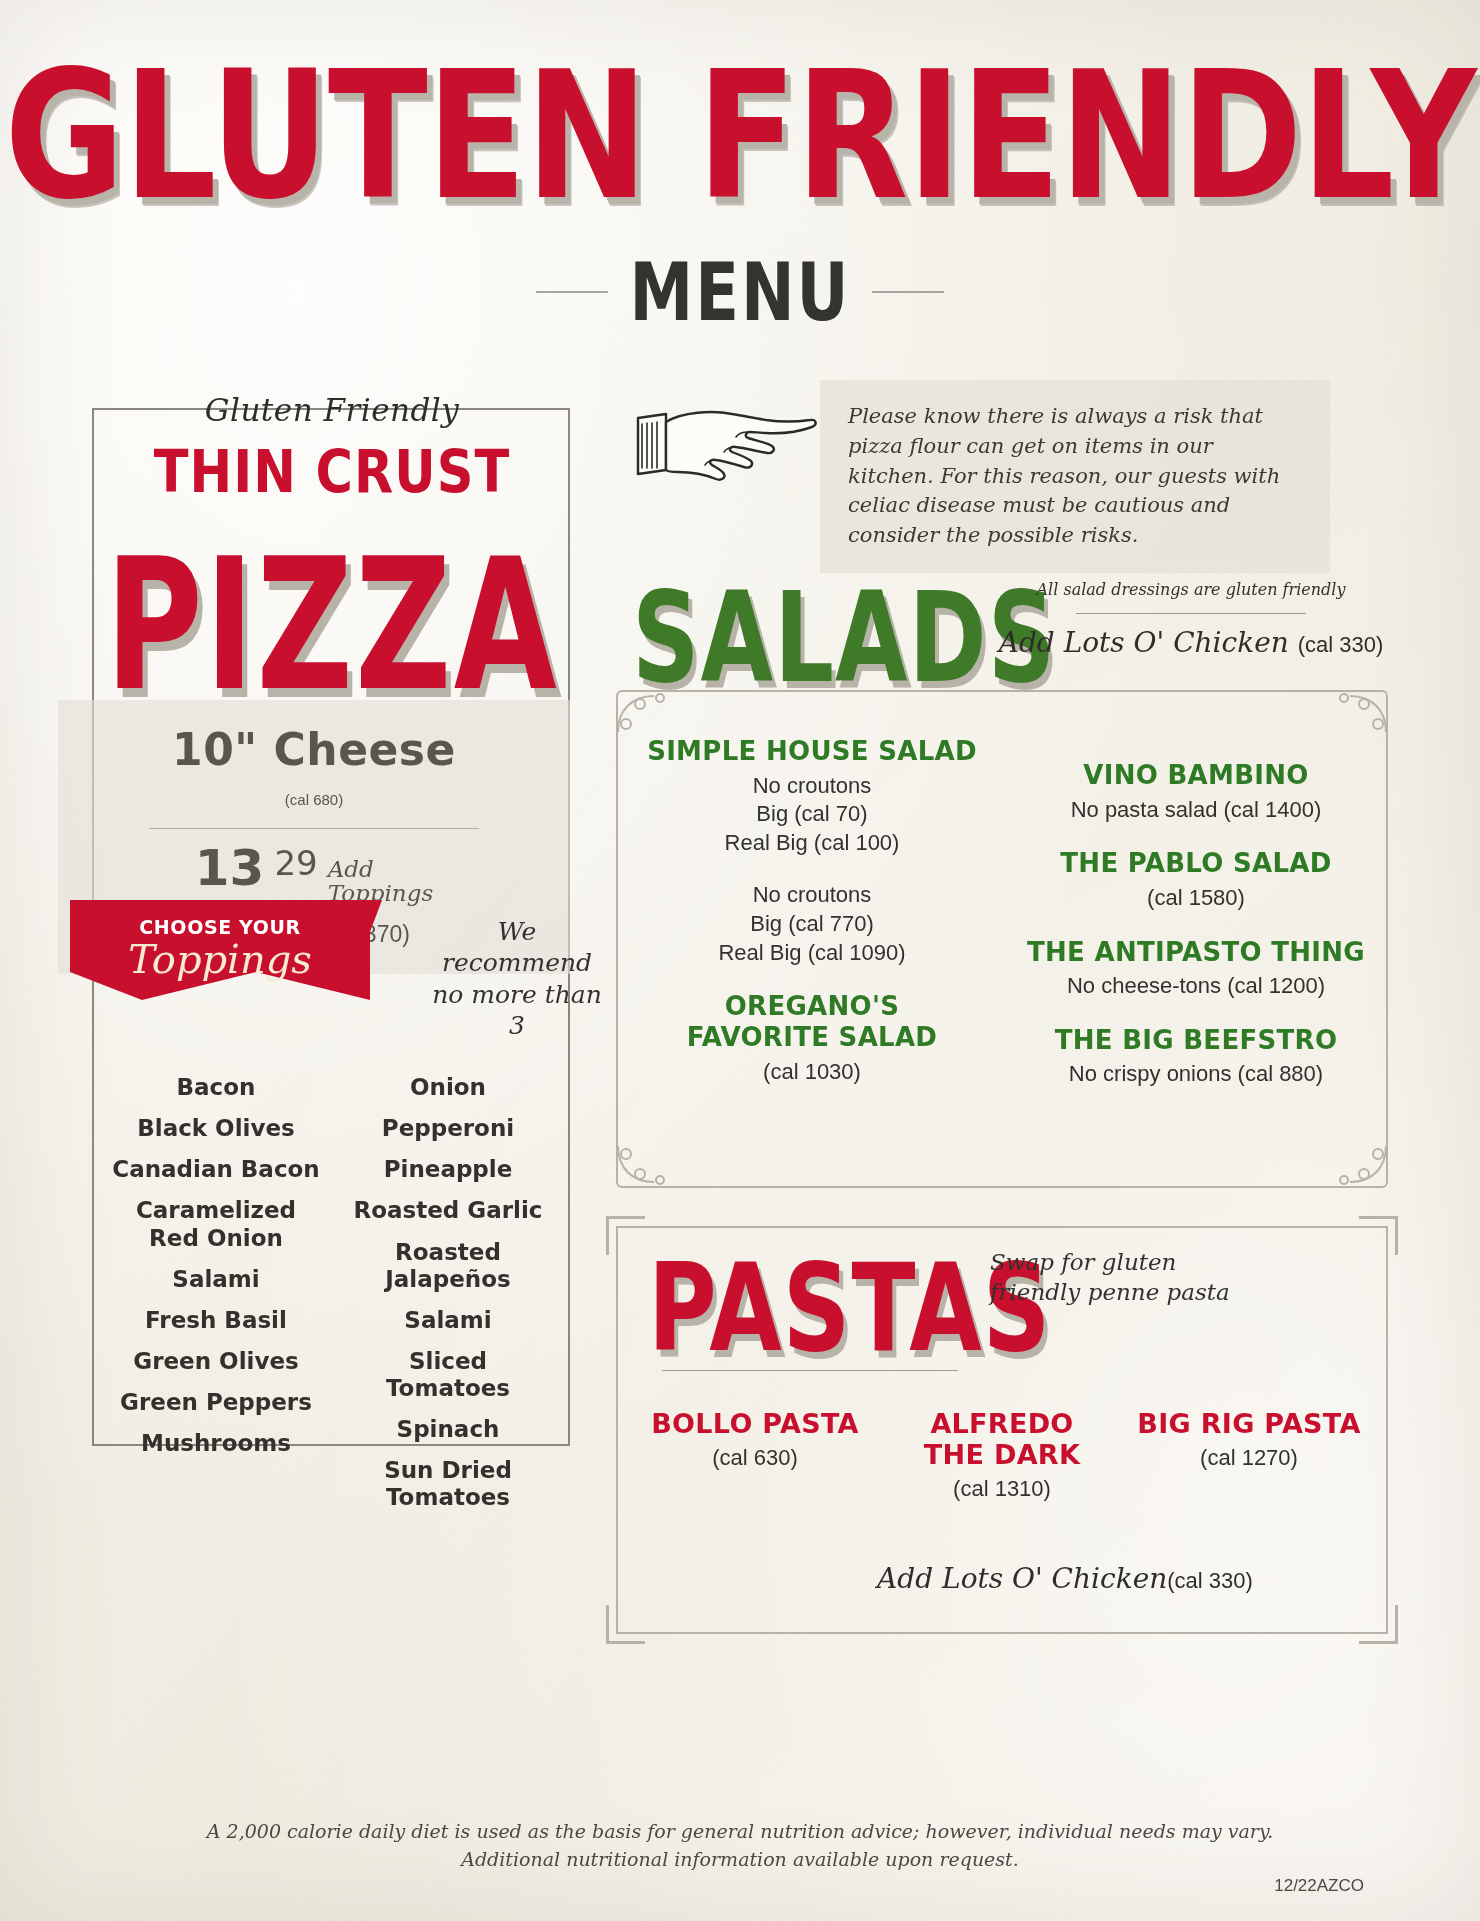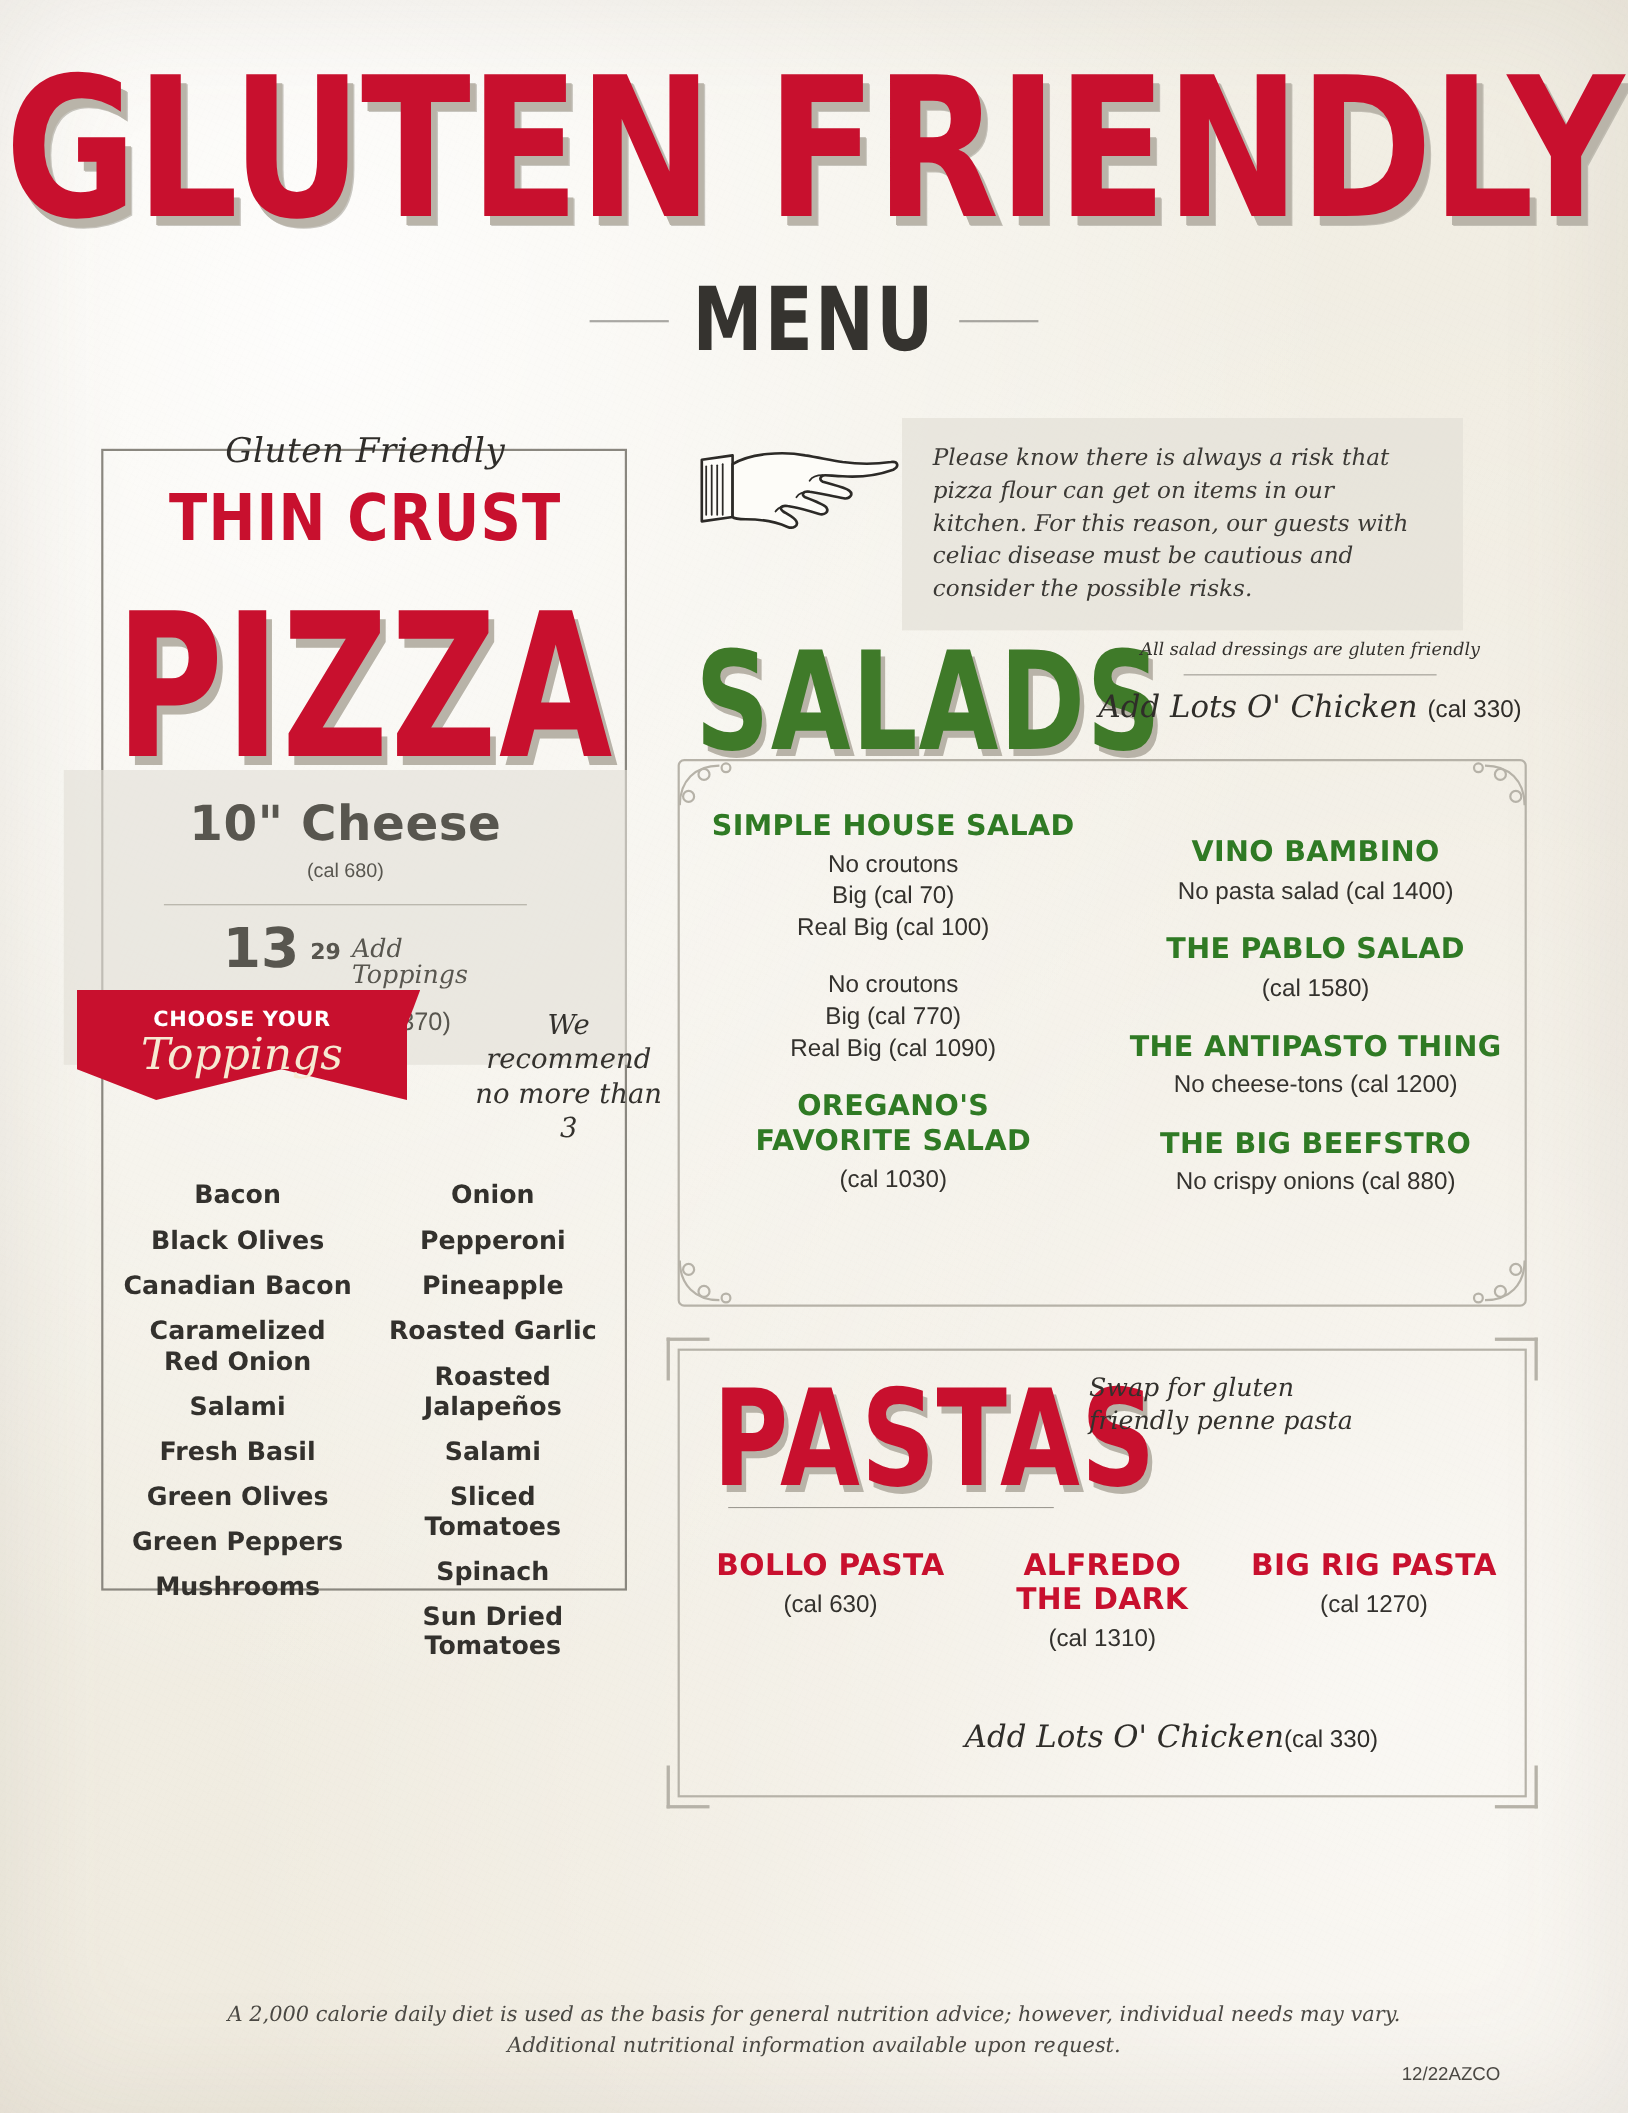--- a/index.html
+++ b/index.html
@@ -148,23 +148,23 @@
     box-sizing: border-box;
   }
   .cheese-title {
     font-family: "DejaVu Sans", sans-serif;
     font-weight: bold;
     font-size: 44px;
     color: #58564f;
     letter-spacing: 0.5px;
   }
   .cheese-cal {
-    font-size: 18px;
+    font-size: 15px;
     color: #58564f;
-    margin-top: 6px;
+    margin-top: 16px;
   }
   .cheese-rule {
     width: 330px;
     height: 1px;
     background: #b0aca2;
     margin: 20px auto 14px auto;
   }
   .price-row {
     display: flex;
     align-items: flex-start;
@@ -173,24 +173,24 @@
   }
   .price-big {
     font-family: "DejaVu Sans", sans-serif;
     font-weight: bold;
     font-size: 50px;
     color: #58564f;
     line-height: 1;
   }
   .price-sup {
     font-family: "DejaVu Sans", sans-serif;
-    font-weight: bold;
-    font-size: 20px;
+    font-weight: normal;
+    font-size: 34px;
     color: #58564f;
-    margin-top: 16px;
+    margin-top: 0;
   }
   .add-toppings {
     font-family: "DejaVu Serif", serif;
     font-style: italic;
     font-size: 23px;
     color: #58564f;
     line-height: 1.05;
     text-align: left;
     margin-top: 14px;
   }

